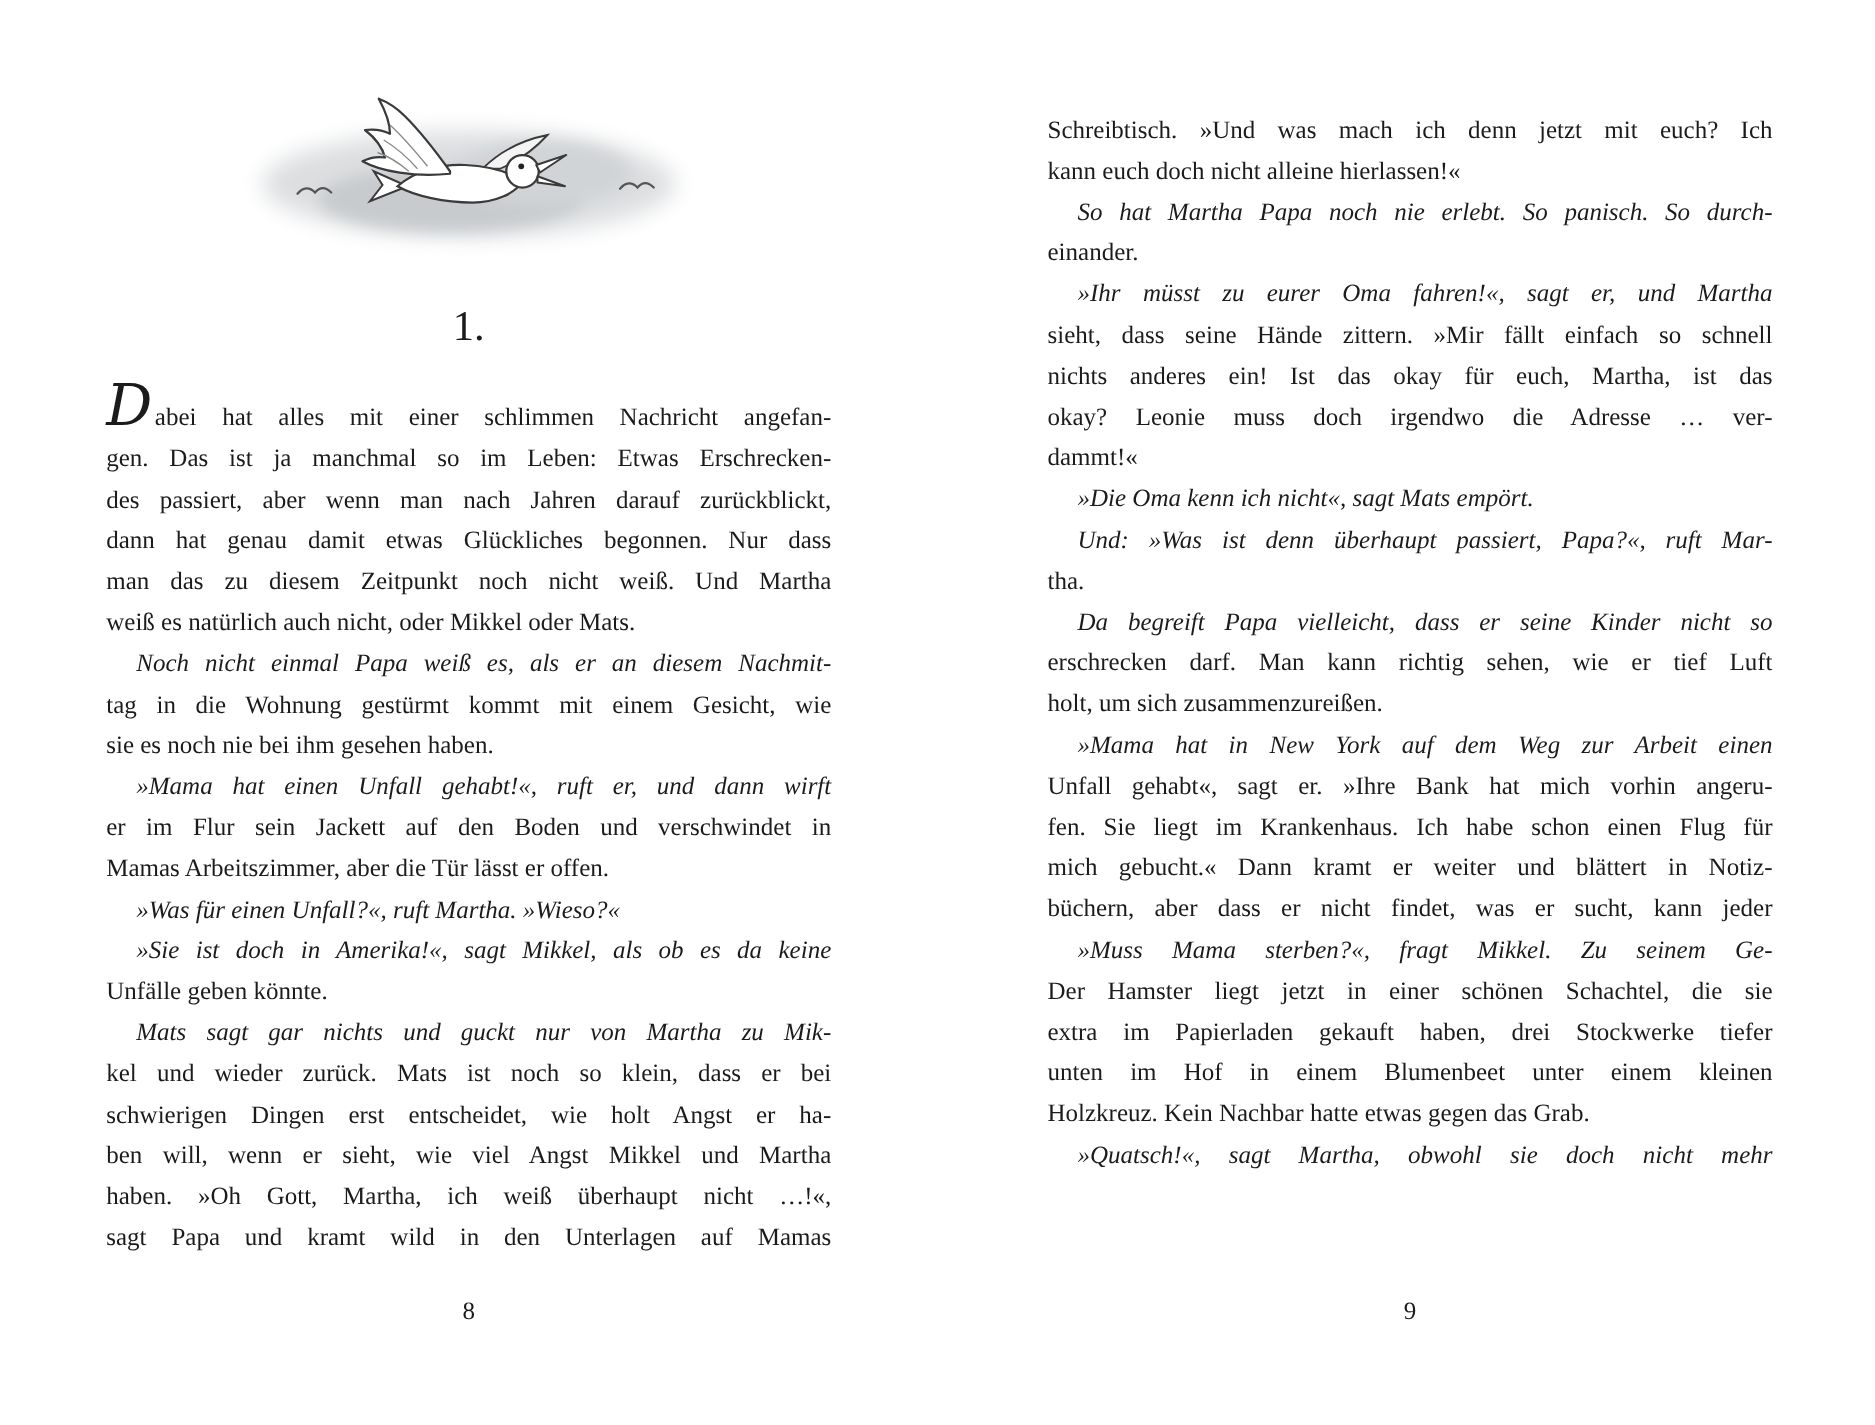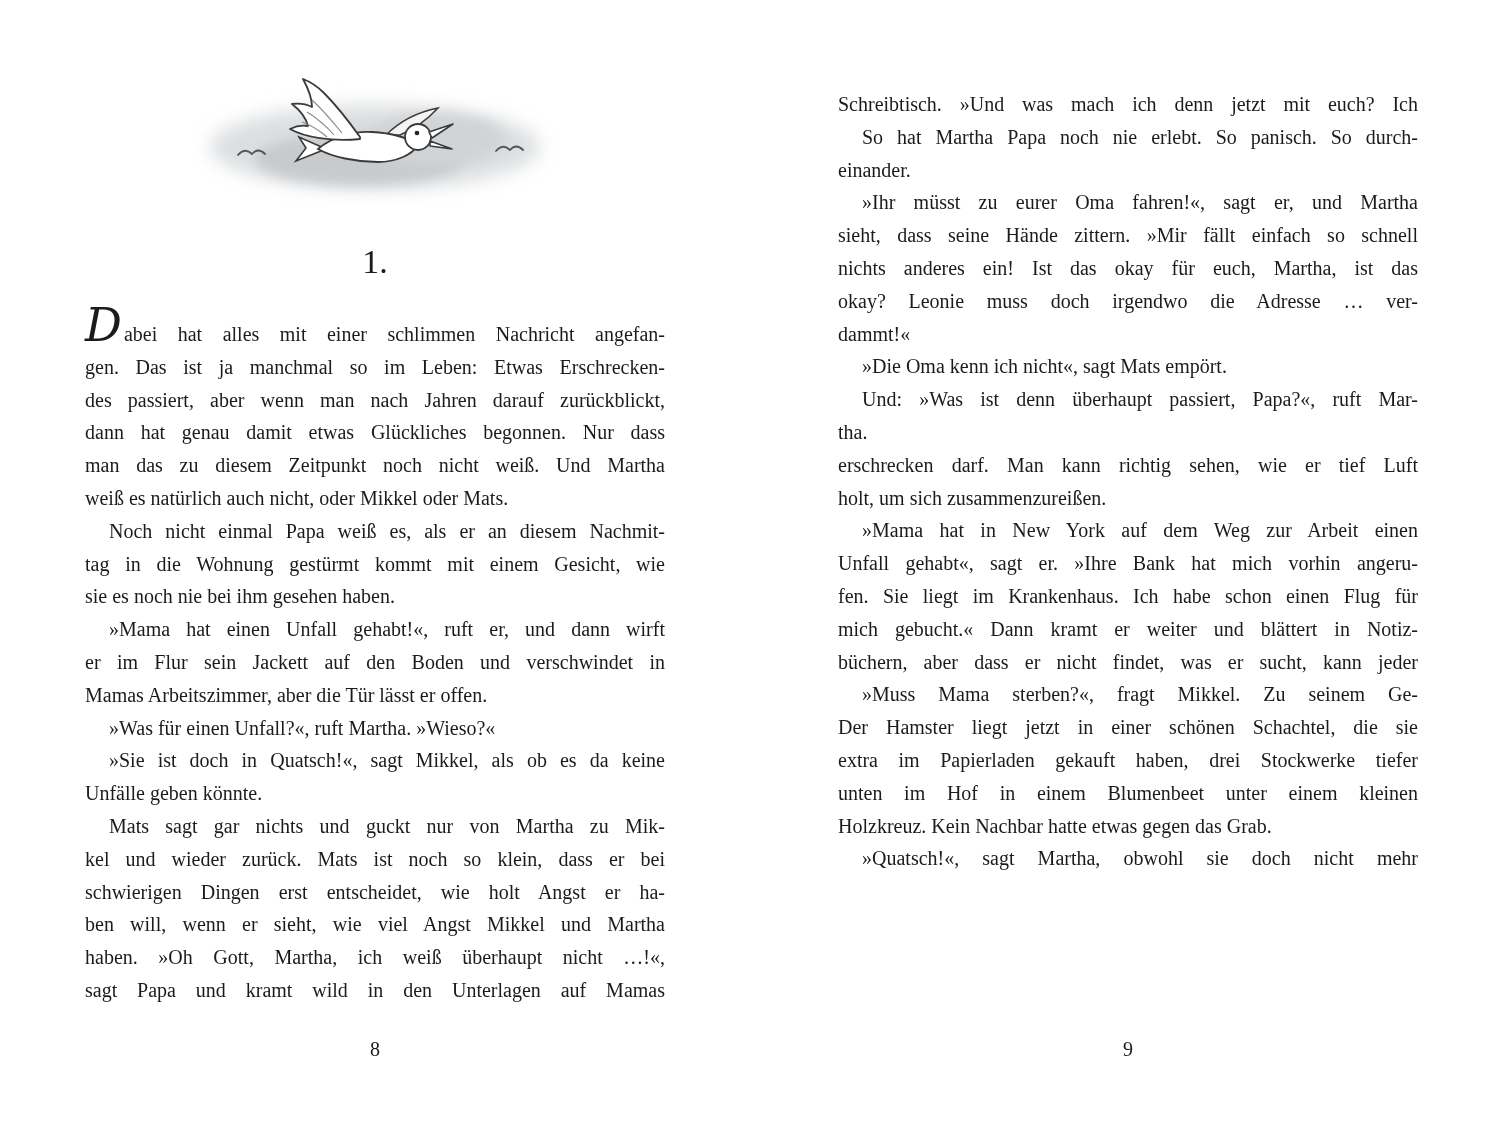--- a/index.html
+++ b/index.html
@@ -50,21 +50,21 @@
 
   .line {
     font-size: 20px;
     line-height: 32.8px;
     height: 32.8px;
     text-align: justify;
     text-align-last: justify;
     white-space: normal;
   }
   .line.endline { text-align-last: left; }
-  .line.indent  { padding-left: 24px; }
+  .line.indent  { padding-left: 24px; font-style: italic; }
 
   .dropcap {
     font-family: "DejaVu Serif", serif;
     font-style: italic;
     font-size: 46px;
     line-height: 0;
     letter-spacing: 1px;
     padding-right: 1px;
   }
 
@@ -124,47 +124,49 @@
       <div class="line">dann hat genau damit etwas Glückliches begonnen. Nur dass</div>
       <div class="line">man das zu diesem Zeitpunkt noch nicht weiß. Und Martha</div>
       <div class="line endline">weiß es natürlich auch nicht, oder Mikkel oder Mats.</div>
       <div class="line indent">Noch nicht einmal Papa weiß es, als er an diesem Nachmit-</div>
       <div class="line">tag in die Wohnung gestürmt kommt mit einem Gesicht, wie</div>
       <div class="line endline">sie es noch nie bei ihm gesehen haben.</div>
       <div class="line indent">»Mama hat einen Unfall gehabt!«, ruft er, und dann wirft</div>
       <div class="line">er im Flur sein Jackett auf den Boden und verschwindet in</div>
       <div class="line endline">Mamas Arbeitszimmer, aber die Tür lässt er offen.</div>
       <div class="line indent endline">»Was für einen Unfall?«, ruft Martha. »Wieso?«</div>
-      <div class="line indent">»Sie ist doch in Quatsch!«, sagt Mikkel, als ob es da keine</div>
+      <div class="line indent">»Sie ist doch in Amerika!«, sagt Mikkel, als ob es da keine</div>
       <div class="line endline">Unfälle geben könnte.</div>
       <div class="line indent">Mats sagt gar nichts und guckt nur von Martha zu Mik-</div>
       <div class="line">kel und wieder zurück. Mats ist noch so klein, dass er bei</div>
       <div class="line">schwierigen Dingen erst entscheidet, wie holt Angst er ha-</div>
       <div class="line">ben will, wenn er sieht, wie viel Angst Mikkel und Martha</div>
       <div class="line">haben. »Oh Gott, Martha, ich weiß überhaupt nicht …!«,</div>
       <div class="line">sagt Papa und kramt wild in den Unterlagen auf Mamas</div>
     </div>
 
   <div class="pagenum">8</div>
 </div>
 
 <div class="page page-right">
 
   <div class="lines">
       <div class="line">Schreibtisch. »Und was mach ich denn jetzt mit euch? Ich</div>
+      <div class="line endline">kann euch doch nicht alleine hierlassen!«</div>
       <div class="line indent">So hat Martha Papa noch nie erlebt. So panisch. So durch-</div>
       <div class="line endline">einander.</div>
       <div class="line indent">»Ihr müsst zu eurer Oma fahren!«, sagt er, und Martha</div>
       <div class="line">sieht, dass seine Hände zittern. »Mir fällt einfach so schnell</div>
       <div class="line">nichts anderes ein! Ist das okay für euch, Martha, ist das</div>
       <div class="line">okay? Leonie muss doch irgendwo die Adresse … ver-</div>
       <div class="line endline">dammt!«</div>
       <div class="line indent endline">»Die Oma kenn ich nicht«, sagt Mats empört.</div>
       <div class="line indent">Und: »Was ist denn überhaupt passiert, Papa?«, ruft Mar-</div>
       <div class="line endline">tha.</div>
+      <div class="line indent">Da begreift Papa vielleicht, dass er seine Kinder nicht so</div>
       <div class="line">erschrecken darf. Man kann richtig sehen, wie er tief Luft</div>
       <div class="line endline">holt, um sich zusammenzureißen.</div>
       <div class="line indent">»Mama hat in New York auf dem Weg zur Arbeit einen</div>
       <div class="line">Unfall gehabt«, sagt er. »Ihre Bank hat mich vorhin angeru-</div>
       <div class="line">fen. Sie liegt im Krankenhaus. Ich habe schon einen Flug für</div>
       <div class="line">mich gebucht.« Dann kramt er weiter und blättert in Notiz-</div>
       <div class="line">büchern, aber dass er nicht findet, was er sucht, kann jeder</div>
       <div class="line indent">»Muss Mama sterben?«, fragt Mikkel. Zu seinem Ge-</div>
       <div class="line">Der Hamster liegt jetzt in einer schönen Schachtel, die sie</div>
       <div class="line">extra im Papierladen gekauft haben, drei Stockwerke tiefer</div>

